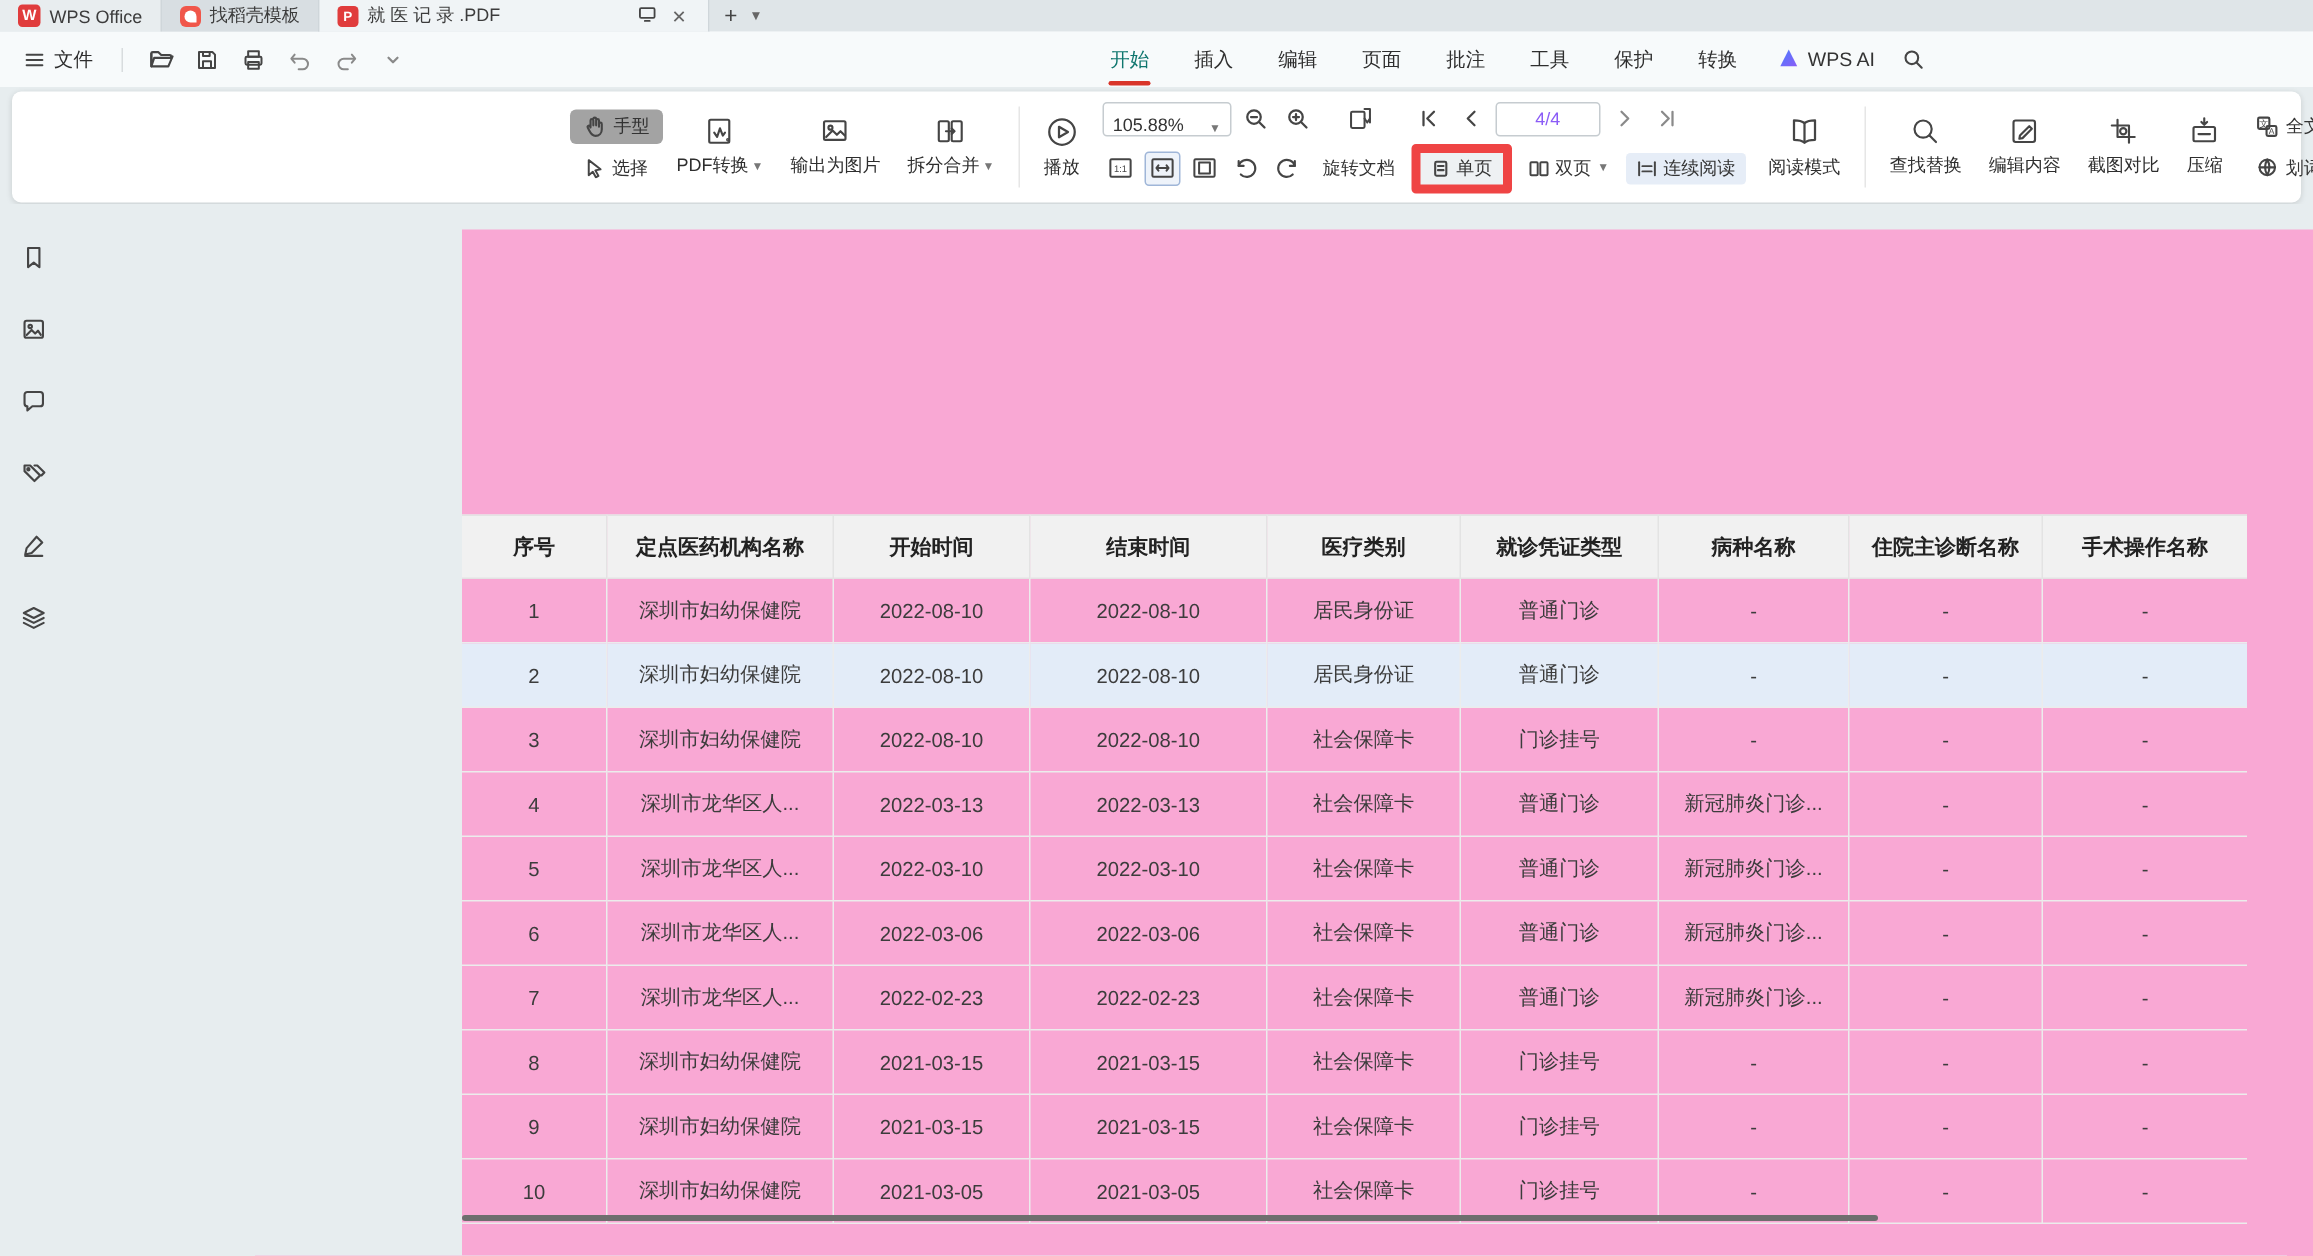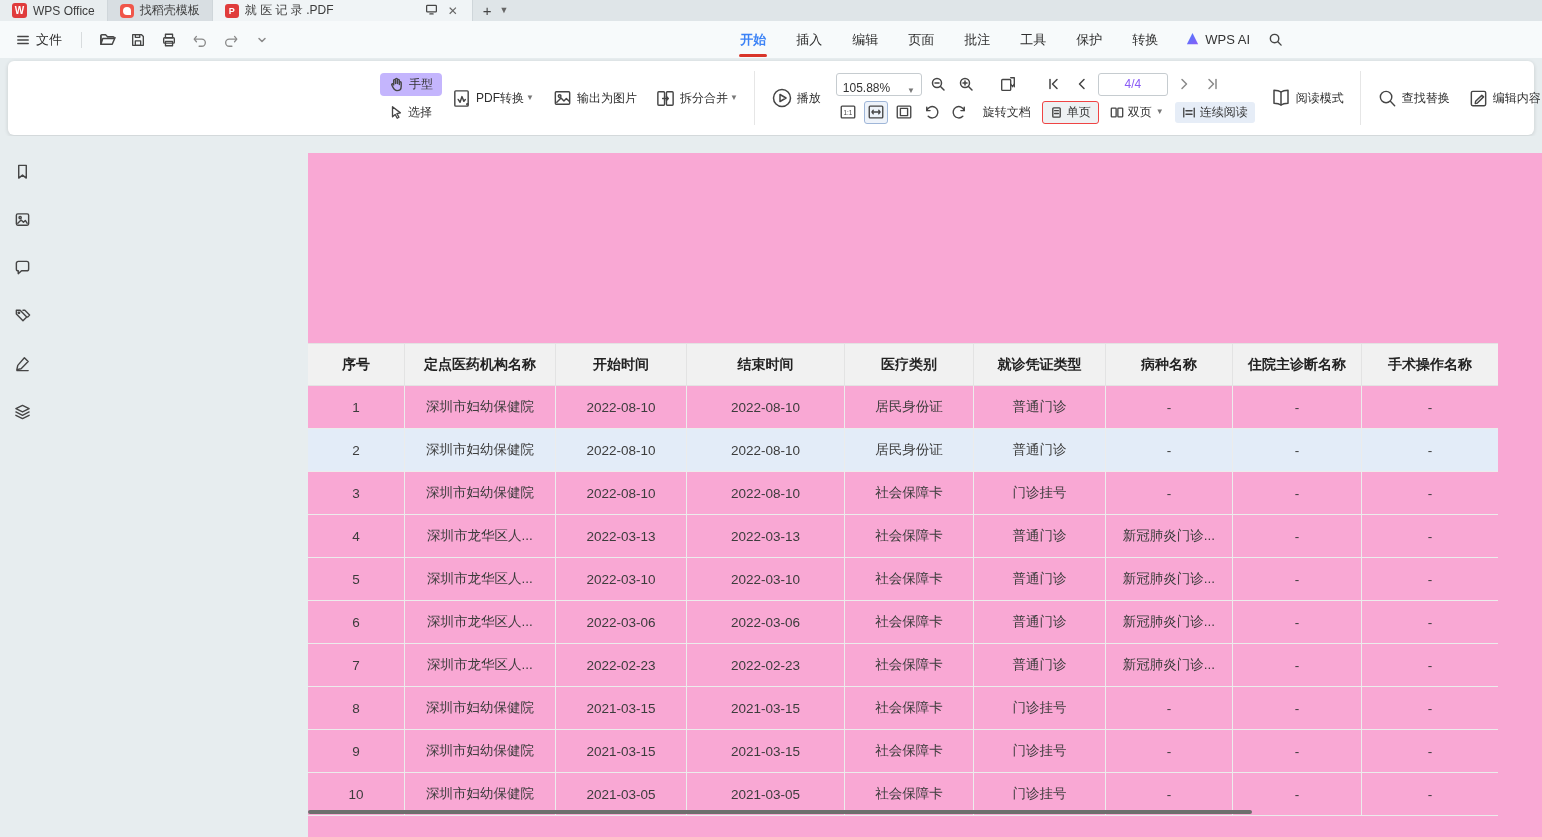--- a/index.html
+++ b/index.html
@@ -22,41 +22,41 @@
   .newtab .chev{font-size:9px;color:#666}
 
   
   .menubar{height:37px;background:#f7fafb;display:flex;align-items:center;padding:0 14px 0 10px}
   .mb-left{display:flex;align-items:center;gap:7px}
   .file-btn{display:flex;align-items:center;gap:6px;font-size:13px;color:#2e2e2e;padding:4px 6px;cursor:pointer}
   .mb-sep{width:1px;height:16px;background:#d8dcde;margin:0 6px}
   .mb-ic{width:24px;height:24px;display:flex;align-items:center;justify-content:center;border-radius:3px;cursor:pointer}
   .menus{display:flex;align-items:center;gap:0;margin-left:auto}
   .menu-item{padding:8px 15px;font-size:13px;color:#2e2e2e;position:relative;cursor:pointer;white-space:nowrap}
-  .menu-item.active{color:#3b82f6;font-weight:bold}
+  .menu-item.active{color:#0f766e;font-weight:normal}
   .menu-item.active:after{content:"";position:absolute;left:14px;right:14px;bottom:0;height:3px;background:#d9352a;border-radius:2px}
   .menu-ai{display:flex;align-items:center;gap:5px;padding:8px 12px;font-size:13px;cursor:pointer}
   .mb-search{width:26px;height:26px;display:flex;align-items:center;justify-content:center;cursor:pointer;margin-right:240px}
 
   
   .toolwrap{padding:3px 8px 0 8px;background:#e7edef}
   .toolbar{height:74px;background:#fff;border-radius:6px;box-shadow:0 1px 4px rgba(0,0,0,.14);display:flex;align-items:center;padding-left:372px;padding-right:10px}
   .tcol{display:flex;flex-direction:column;justify-content:center;gap:5px}
   .trow{display:flex;align-items:center;gap:5px;font-size:12px;padding:3px 9px;border-radius:4px;cursor:pointer;white-space:nowrap}
-  .trow.sel{background:#c4b5fd}
-  .bigbtn{display:flex;flex-direction:row;align-items:center;gap:4px;font-size:12px;color:#2e2e2e;padding:5px 9px;border-radius:4px;cursor:pointer;white-space:nowrap}
+  .trow.sel{background:#a3a3a3}
+  .bigbtn{display:flex;flex-direction:column;align-items:center;gap:4px;font-size:12px;color:#2e2e2e;padding:5px 9px;border-radius:4px;cursor:pointer;white-space:nowrap}
   .bigbtn .lbl{display:flex;align-items:center;gap:2px}
   .vsep{width:1px;height:54px;background:#e6e6e6;margin:0 7px;flex:none}
   .chev{font-size:8px;color:#777;line-height:1}
   .zoombox{display:flex;align-items:flex-end;justify-content:space-between;width:86px;height:23px;border:1px solid #c6ccd0;border-radius:3px;padding:0 6px;font-size:12px;cursor:pointer;background:#fff}
   .icbtn{width:24px;height:23px;display:flex;align-items:center;justify-content:center;border-radius:3px;cursor:pointer}
   .icbtn.boxed{border:1px solid #9fb6d8;background:#eef3fa}
   .pageinput{width:70px;height:23px;border:1px solid #c6ccd0;border-radius:3px;text-align:center;font-size:12px;font-family:inherit;color:#8b5cf6;background:#fff}
   .minibtn{display:flex;align-items:center;gap:4px;font-size:12px;padding:2px 7px;border-radius:3px;cursor:pointer;white-space:nowrap}
-  .minibtn.boxsel{border:1px solid #ef4444;background:#eef1f3}
+  .minibtn.boxsel{border:6px solid #ef4444;background:#eef1f3}
   .minibtn.bluesel{background:#e6edf7}
 
   
   .content{position:absolute;top:136px;left:0;right:0;bottom:0;background:#e7edef}
   .lside{position:absolute;left:0;top:0;bottom:0;width:44px;display:flex;flex-direction:column;align-items:center;padding-top:22px;gap:22px}
   .lside .icbtn{width:28px;height:26px}
   .page{position:absolute;left:308px;top:17px;right:0;bottom:0;background:#f9a8d4}
 
   
   .rtable{position:absolute;left:0;top:190px;width:1190px;font-size:13.5px}

